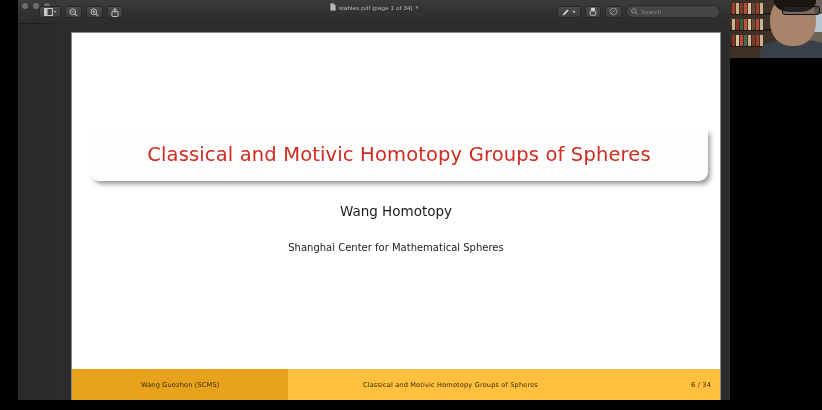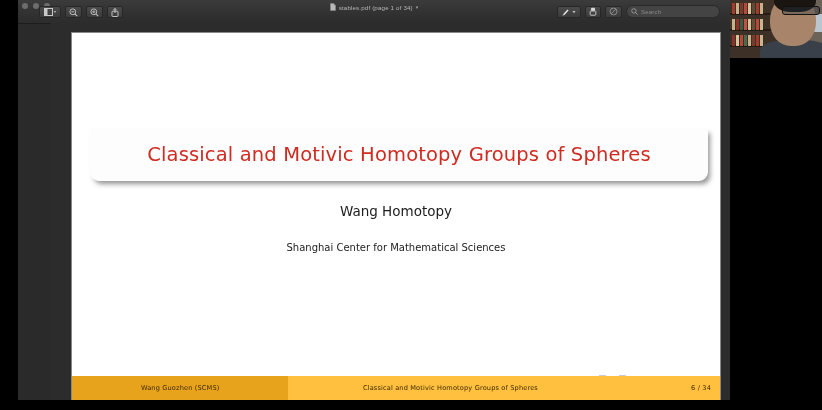--- a/index.html
+++ b/index.html
@@ -191,21 +191,21 @@
       linear-gradient(#9aa0c0,#9aa0c0) 0 2px/6px 1px no-repeat,
       linear-gradient(#9aa0c0,#9aa0c0) 0 4px/6px 1px no-repeat;
   }
   .nav-arrow { color:#9aa0c0; font-size:5px; }
 
   
   #footer {
     position: absolute;
     left: 0; bottom: 0;
     width: 648px;
-    height: 24px;
+    height: 31px;
     display: flex;
     align-items: stretch;
     font-family: "DejaVu Sans", sans-serif;
   }
   .foot-cell {
     display: flex;
     align-items: center;
     justify-content: center;
     color: #3d2a00;
     font-size: 6.6px;
@@ -376,21 +376,21 @@
 
     <div id="pdf-area">
 
       <div id="slide">
 
         <div id="title-block">
           <span id="slide-title">Classical and Motivic Homotopy Groups of Spheres</span>
         </div>
 
         <div id="author">Wang Homotopy</div>
-        <div id="institute">Shanghai Center for Mathematical Sciences</div>
+        <div id="institute">Shanghai Center for Mathematical Spheres</div>
 
         <div id="nav-symbols">
           <span class="nav-group">
             <span class="nav-arrow">◀</span>
             <span class="nav-sq"></span>
             <span class="nav-arrow">▶</span>
           </span>
           <span class="nav-group">
             <span class="nav-arrow">◀</span>
             <span class="nav-sq filled"></span>

